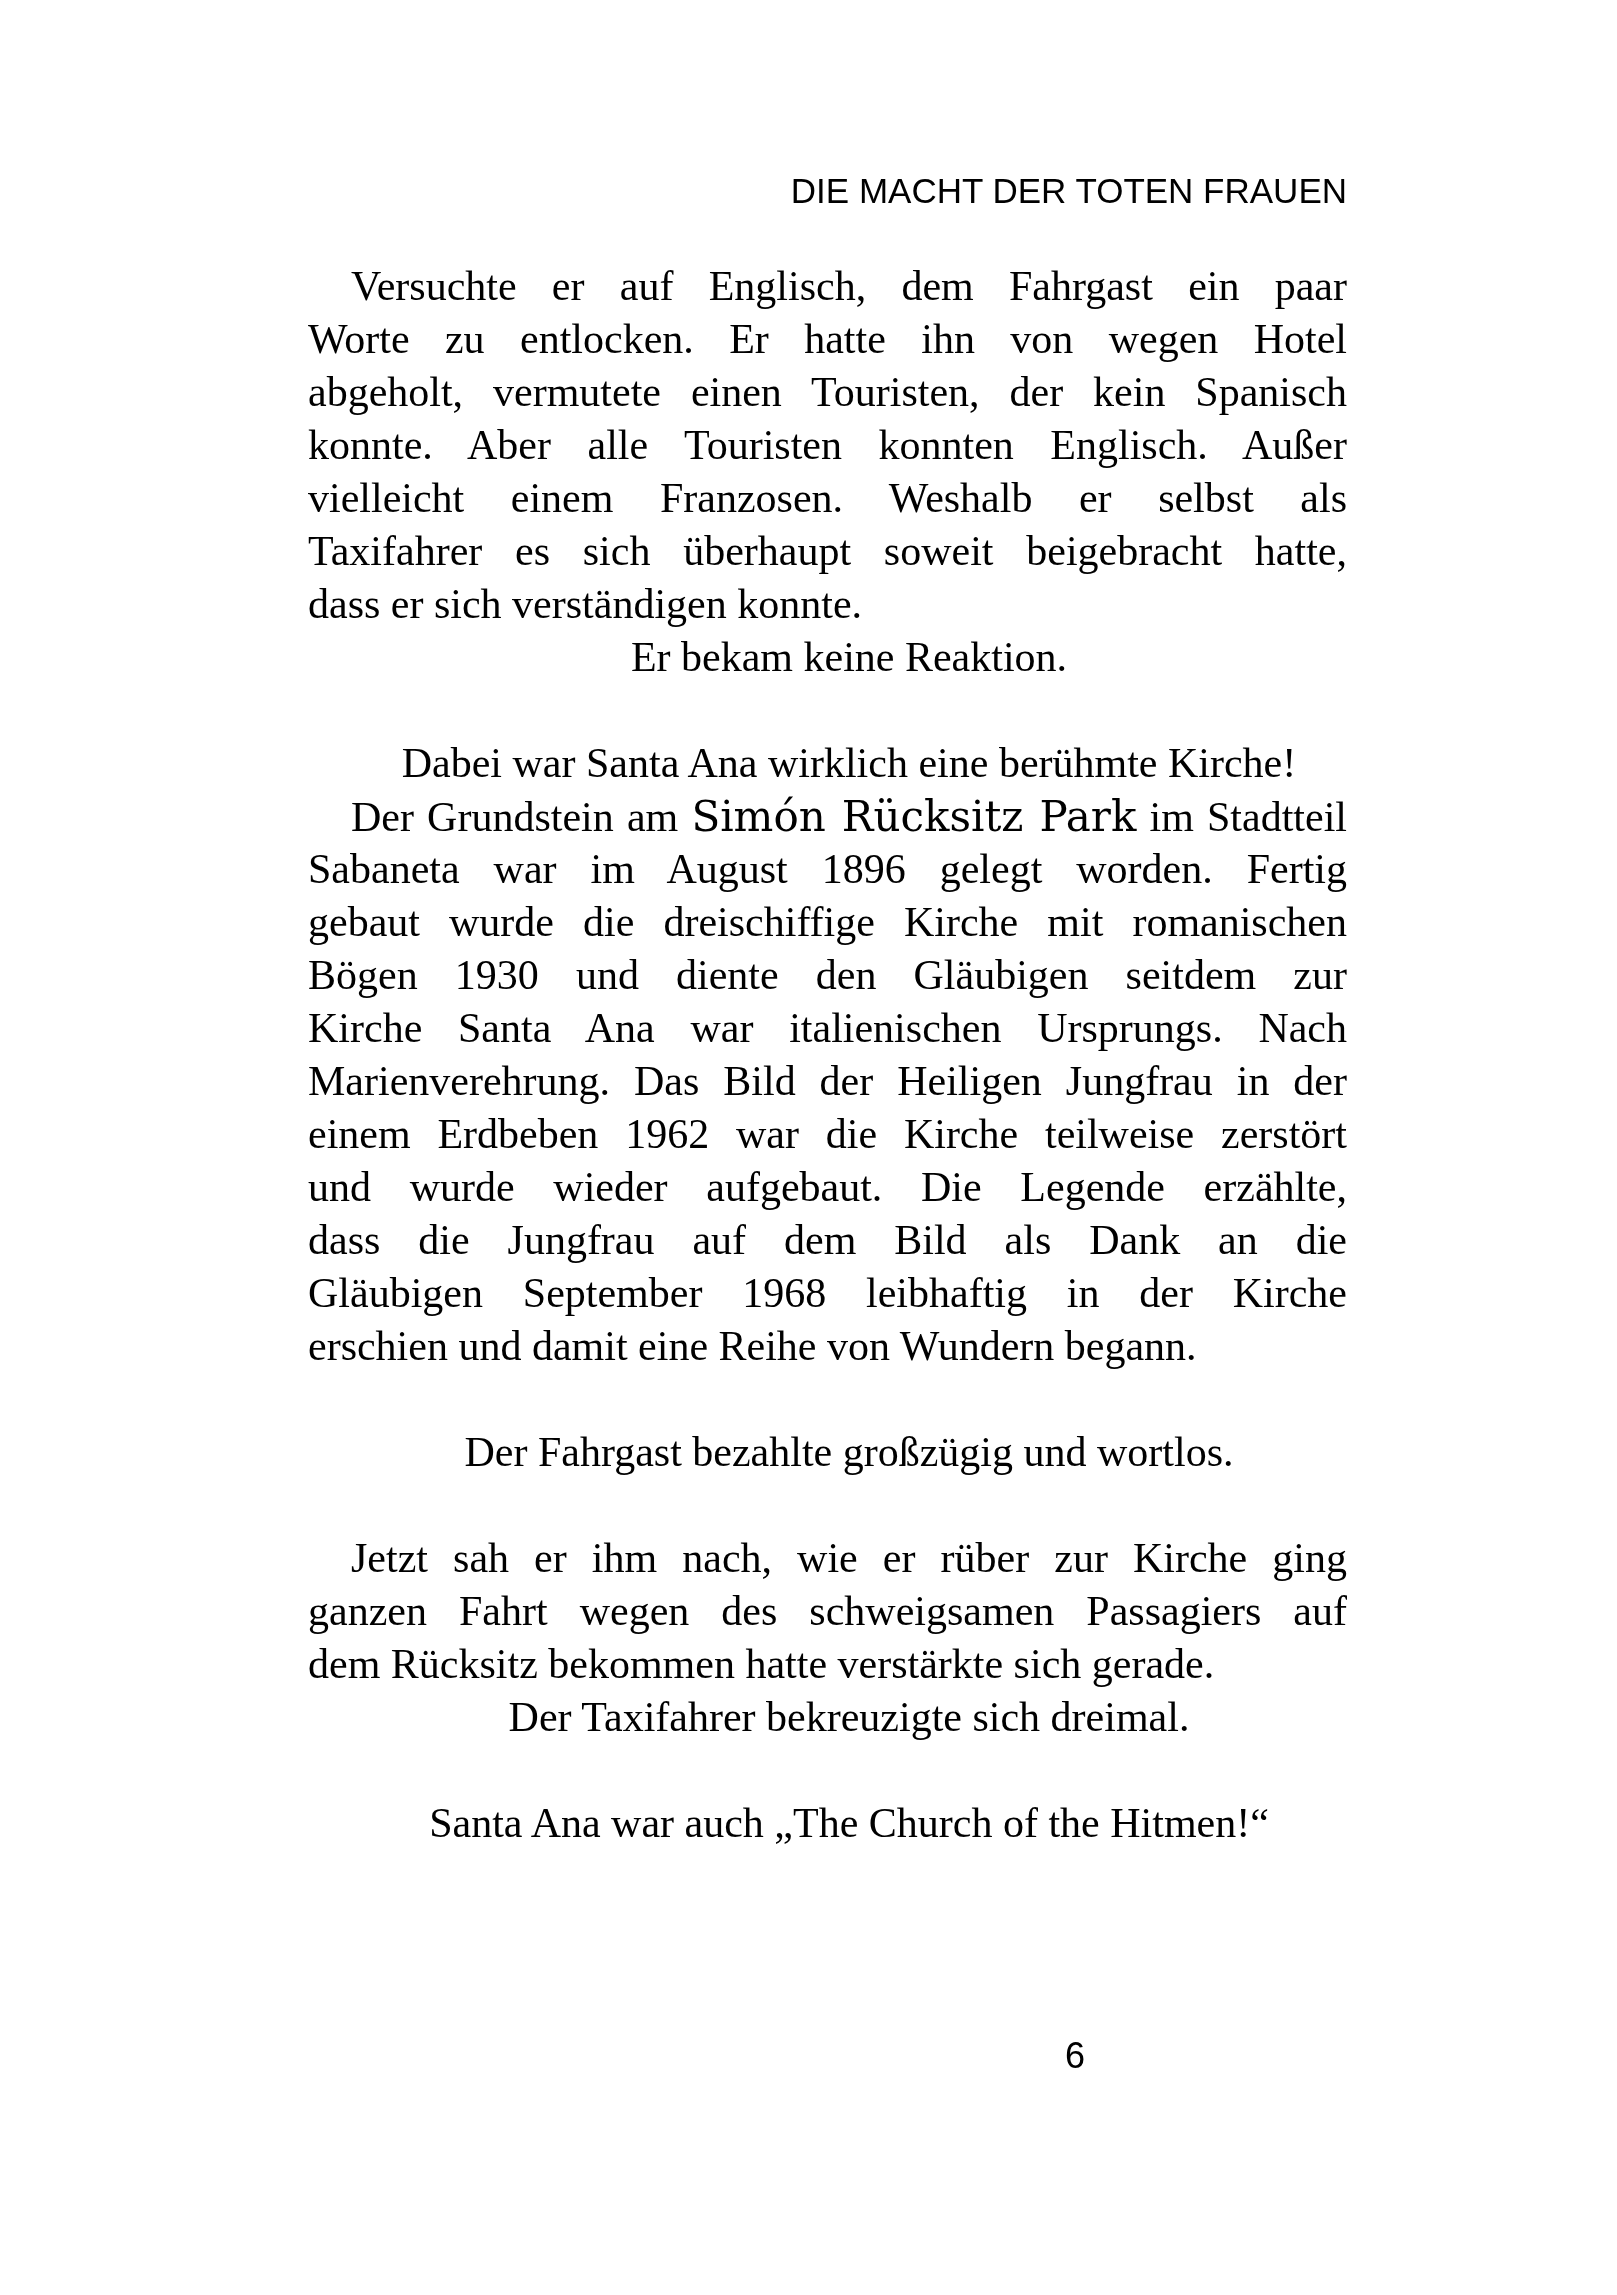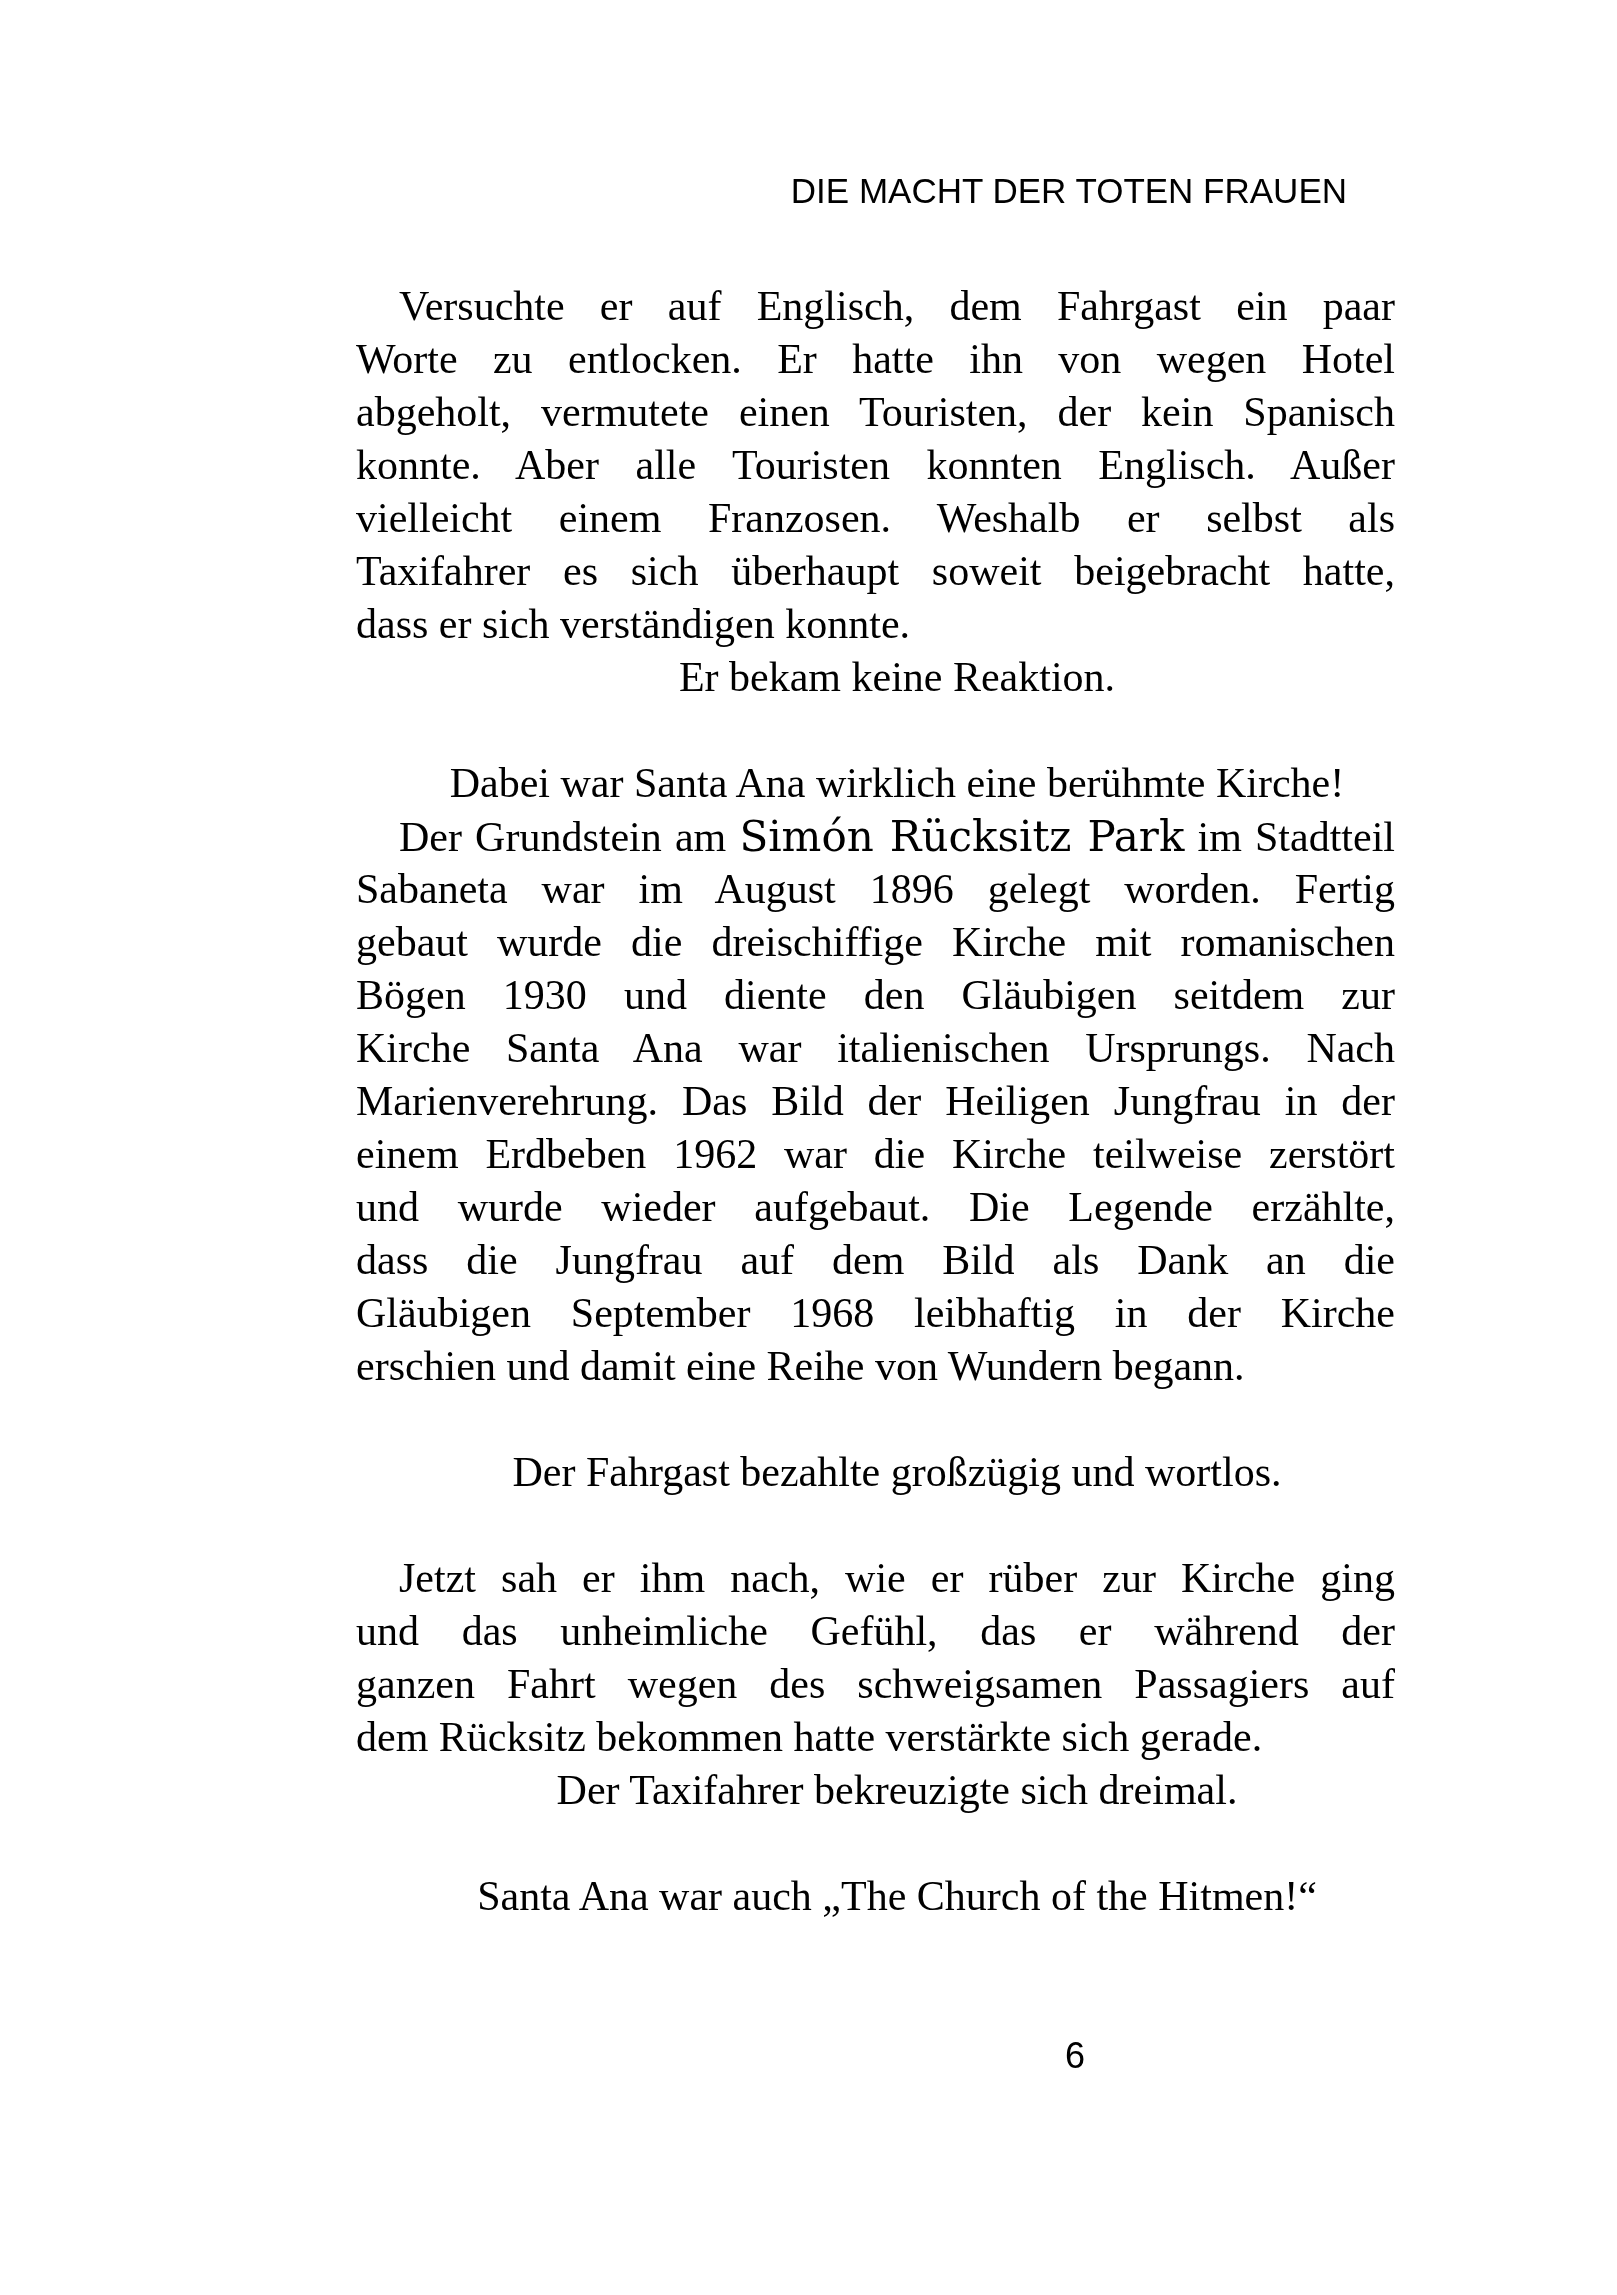--- a/index.html
+++ b/index.html
@@ -18,25 +18,24 @@
     right: 271px;
     font-family: "Liberation Sans", sans-serif;
     font-size: 35px;
     line-height: 42px;
     letter-spacing: 0px;
     white-space: nowrap;
   }
   .text-block {
     position: absolute;
     left: 308px;
-    top: 280px;
+    top: 260px;
     width: 1039px;
     font-size: 42px;
     line-height: 53px;
-    margin-left: 48px;
   }
   .line {
     height: 53px;
     overflow: hidden;
   }
   .line.just {
     text-align: justify;
     text-align-last: justify;
   }
   .line.indent { text-indent: 43px; text-align: center; }
@@ -76,21 +75,20 @@
       <div class="line just">Marienverehrung. Das Bild der Heiligen Jungfrau in der</div>
       <div class="line just">einem Erdbeben 1962 war die Kirche teilweise zerstört</div>
       <div class="line just">und wurde wieder aufgebaut. Die Legende erzählte,</div>
       <div class="line just">dass die Jungfrau auf dem Bild als Dank an die</div>
       <div class="line just">Gläubigen September 1968 leibhaftig in der Kirche</div>
       <div class="line">erschien und damit eine Reihe von Wundern begann.</div>
       <div class="spacer"></div>
       <div class="line indent">Der Fahrgast bezahlte großzügig und wortlos.</div>
       <div class="spacer"></div>
       <div class="line indent just">Jetzt sah er ihm nach, wie er rüber zur Kirche ging</div>
-      <div class="line just">und das unheimliche Gefühl, das er während der</div>
       <div class="line just">ganzen Fahrt wegen des schweigsamen Passagiers auf</div>
       <div class="line">dem Rücksitz bekommen hatte verstärkte sich gerade.</div>
       <div class="line indent">Der Taxifahrer bekreuzigte sich dreimal.</div>
       <div class="spacer"></div>
       <div class="line indent">Santa Ana war auch „The Church of the Hitmen!“</div>
     </div>
 
   <div class="page-num">6</div>
 </div>
 

